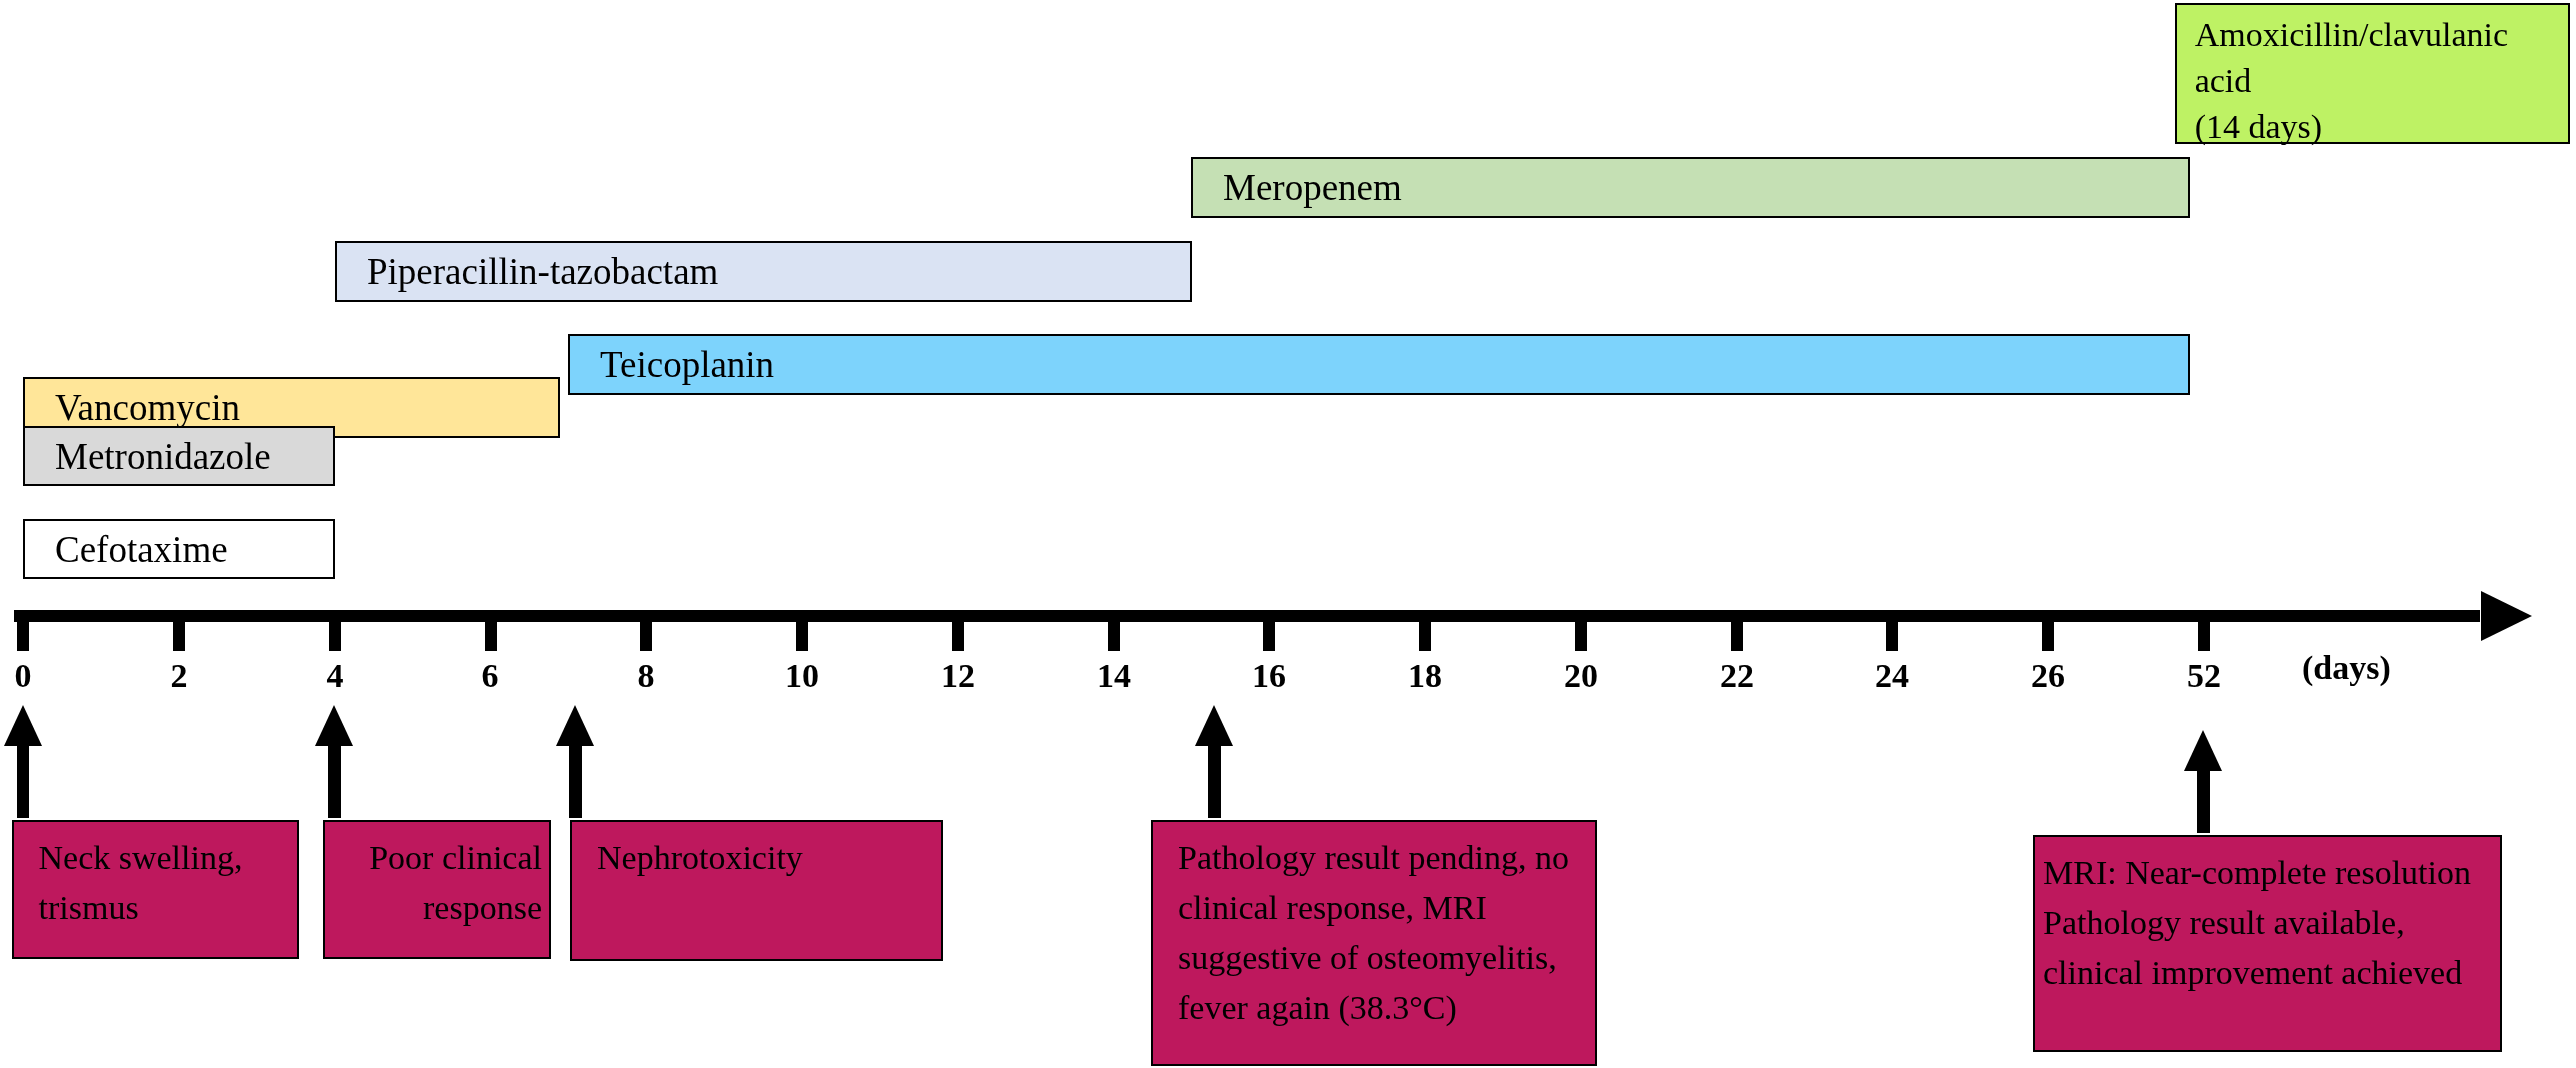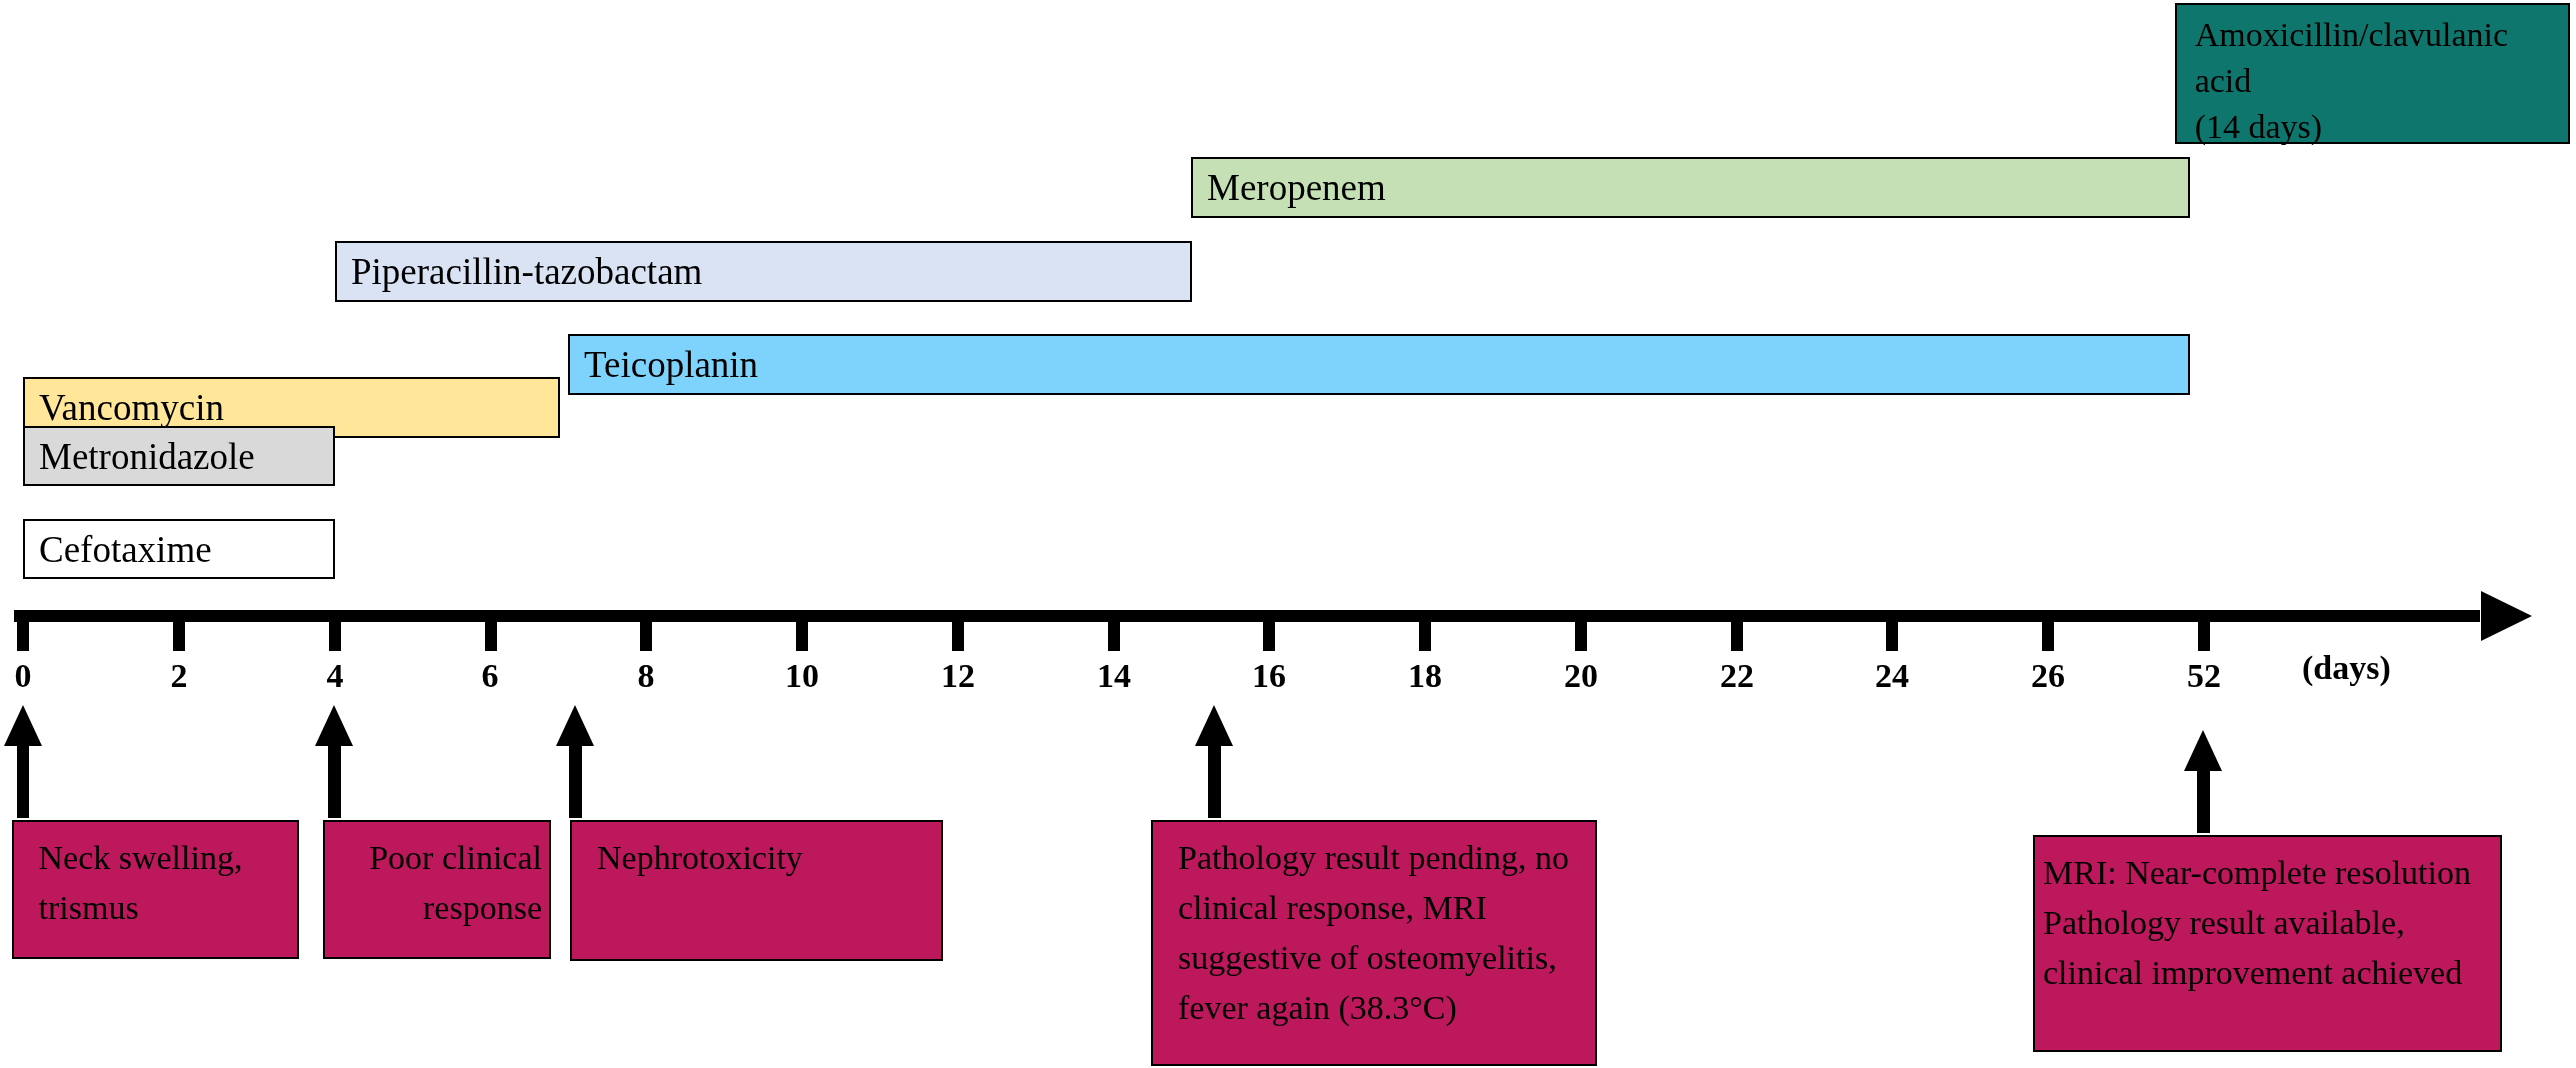--- a/index.html
+++ b/index.html
@@ -11,21 +11,21 @@
     color:#000000;
     overflow:hidden;
   }
   .bar{
     position:absolute;
     box-sizing:border-box;
     border:2.7px solid #000000;
     display:flex;
     align-items:center;
     font-size:37px;
-    padding-left:14px;
+    padding-left:30px;
     white-space:nowrap;
   }
   .bar.multiline{
     display:block;
     white-space:normal;
     font-size:34px;
     line-height:46px;
     padding:7px 7px 0 17.7px;
   }
   .axis-line{position:absolute;background:#000000;}
@@ -99,21 +99,21 @@
       <div class="tick" style="left: 1731px; top: 616px; width: 11.5px; height: 35px;"></div>
       <div class="tick-label" style="left: 1697px; top: 656px;">22</div>
       <div class="tick" style="left: 1886px; top: 616px; width: 11.5px; height: 35px;"></div>
       <div class="tick-label" style="left: 1852px; top: 656px;">24</div>
       <div class="tick" style="left: 2042px; top: 616px; width: 11.5px; height: 35px;"></div>
       <div class="tick-label" style="left: 2008px; top: 656px;">26</div>
       <div class="tick" style="left: 2198px; top: 616px; width: 11.5px; height: 35px;"></div>
       <div class="tick-label" style="left: 2164px; top: 656px;">52</div>
     </div>
   <div id="bars-layer">
-      <div class="bar multiline" style="left: 2175px; top: 2.7px; width: 395px; height: 141px; background: #0f766e;">
+      <div class="bar multiline" style="left: 2175px; top: 2.7px; width: 395px; height: 141px; background: #bef264;">
         <div>Amoxicillin/clavulanic</div>
         <div>acid</div>
         <div>(14 days)</div>
       </div>
       <div class="bar" style="left: 1191px; top: 157px; width: 999px; height: 61px; background: rgb(197, 224, 180);">
         <span>Meropenem</span>
       </div>
       <div class="bar" style="left: 335px; top: 241px; width: 857px; height: 61px; background: rgb(218, 227, 243);">
         <span>Piperacillin-tazobactam</span>
       </div>

